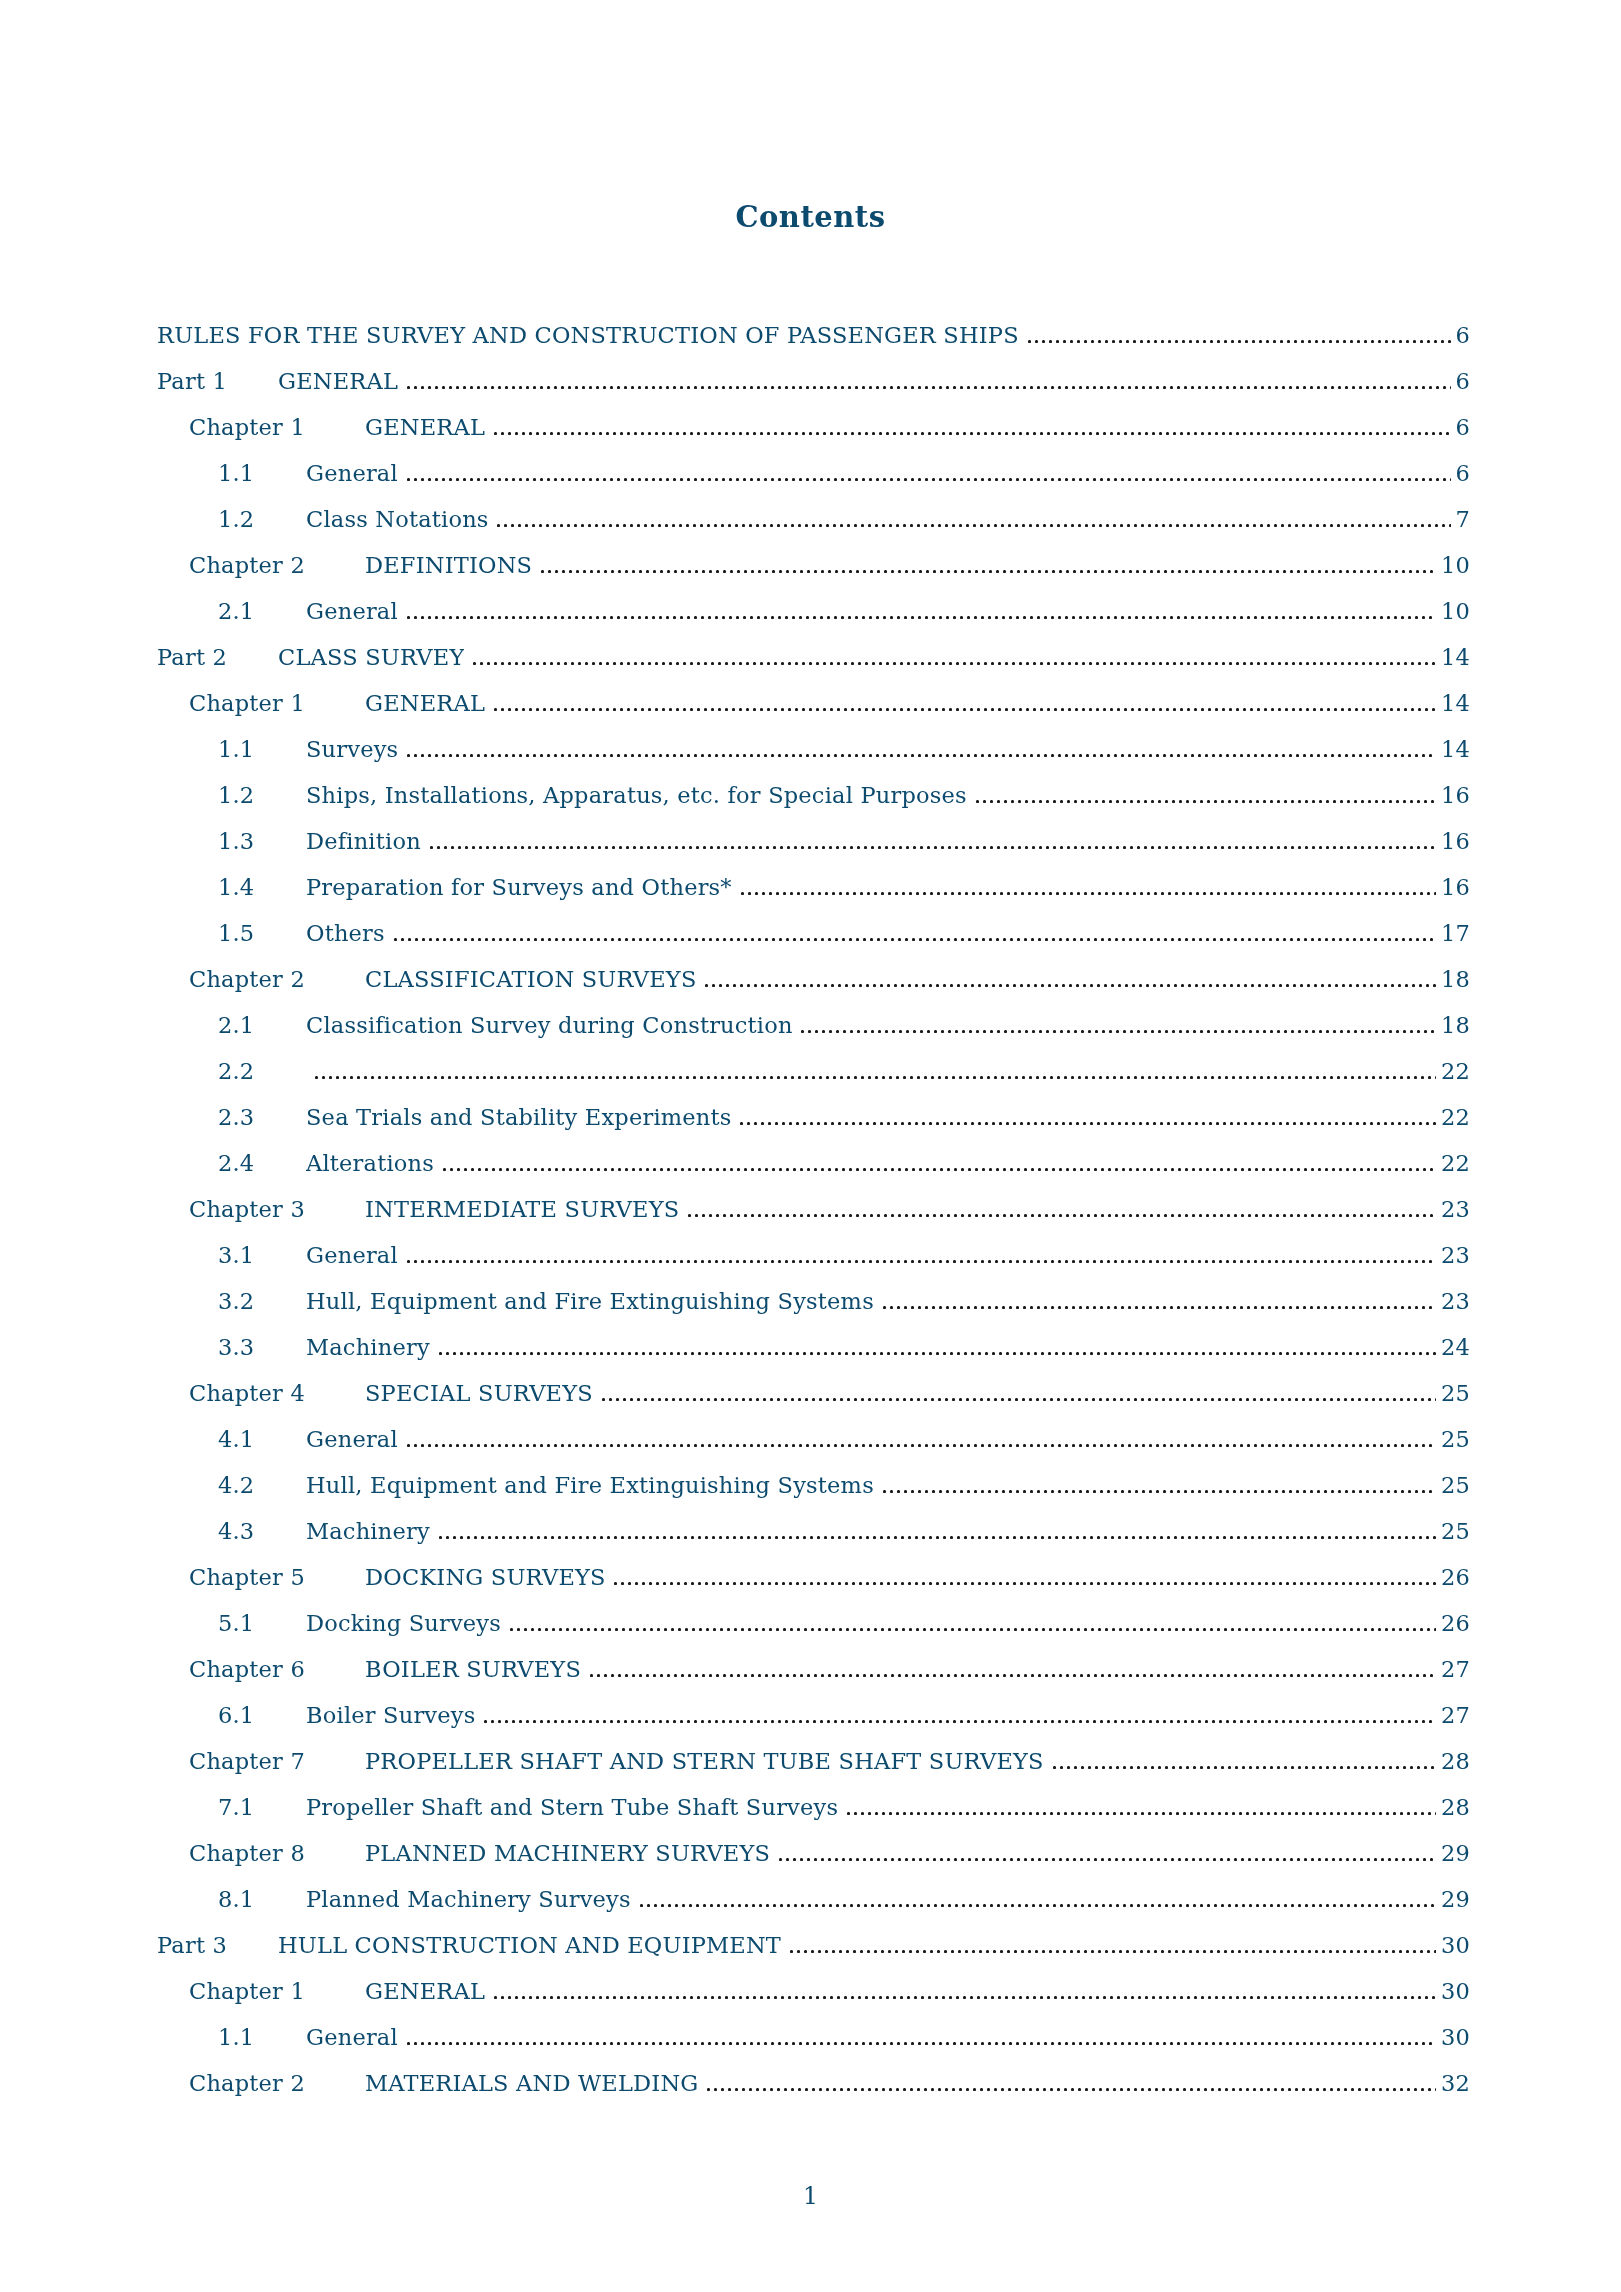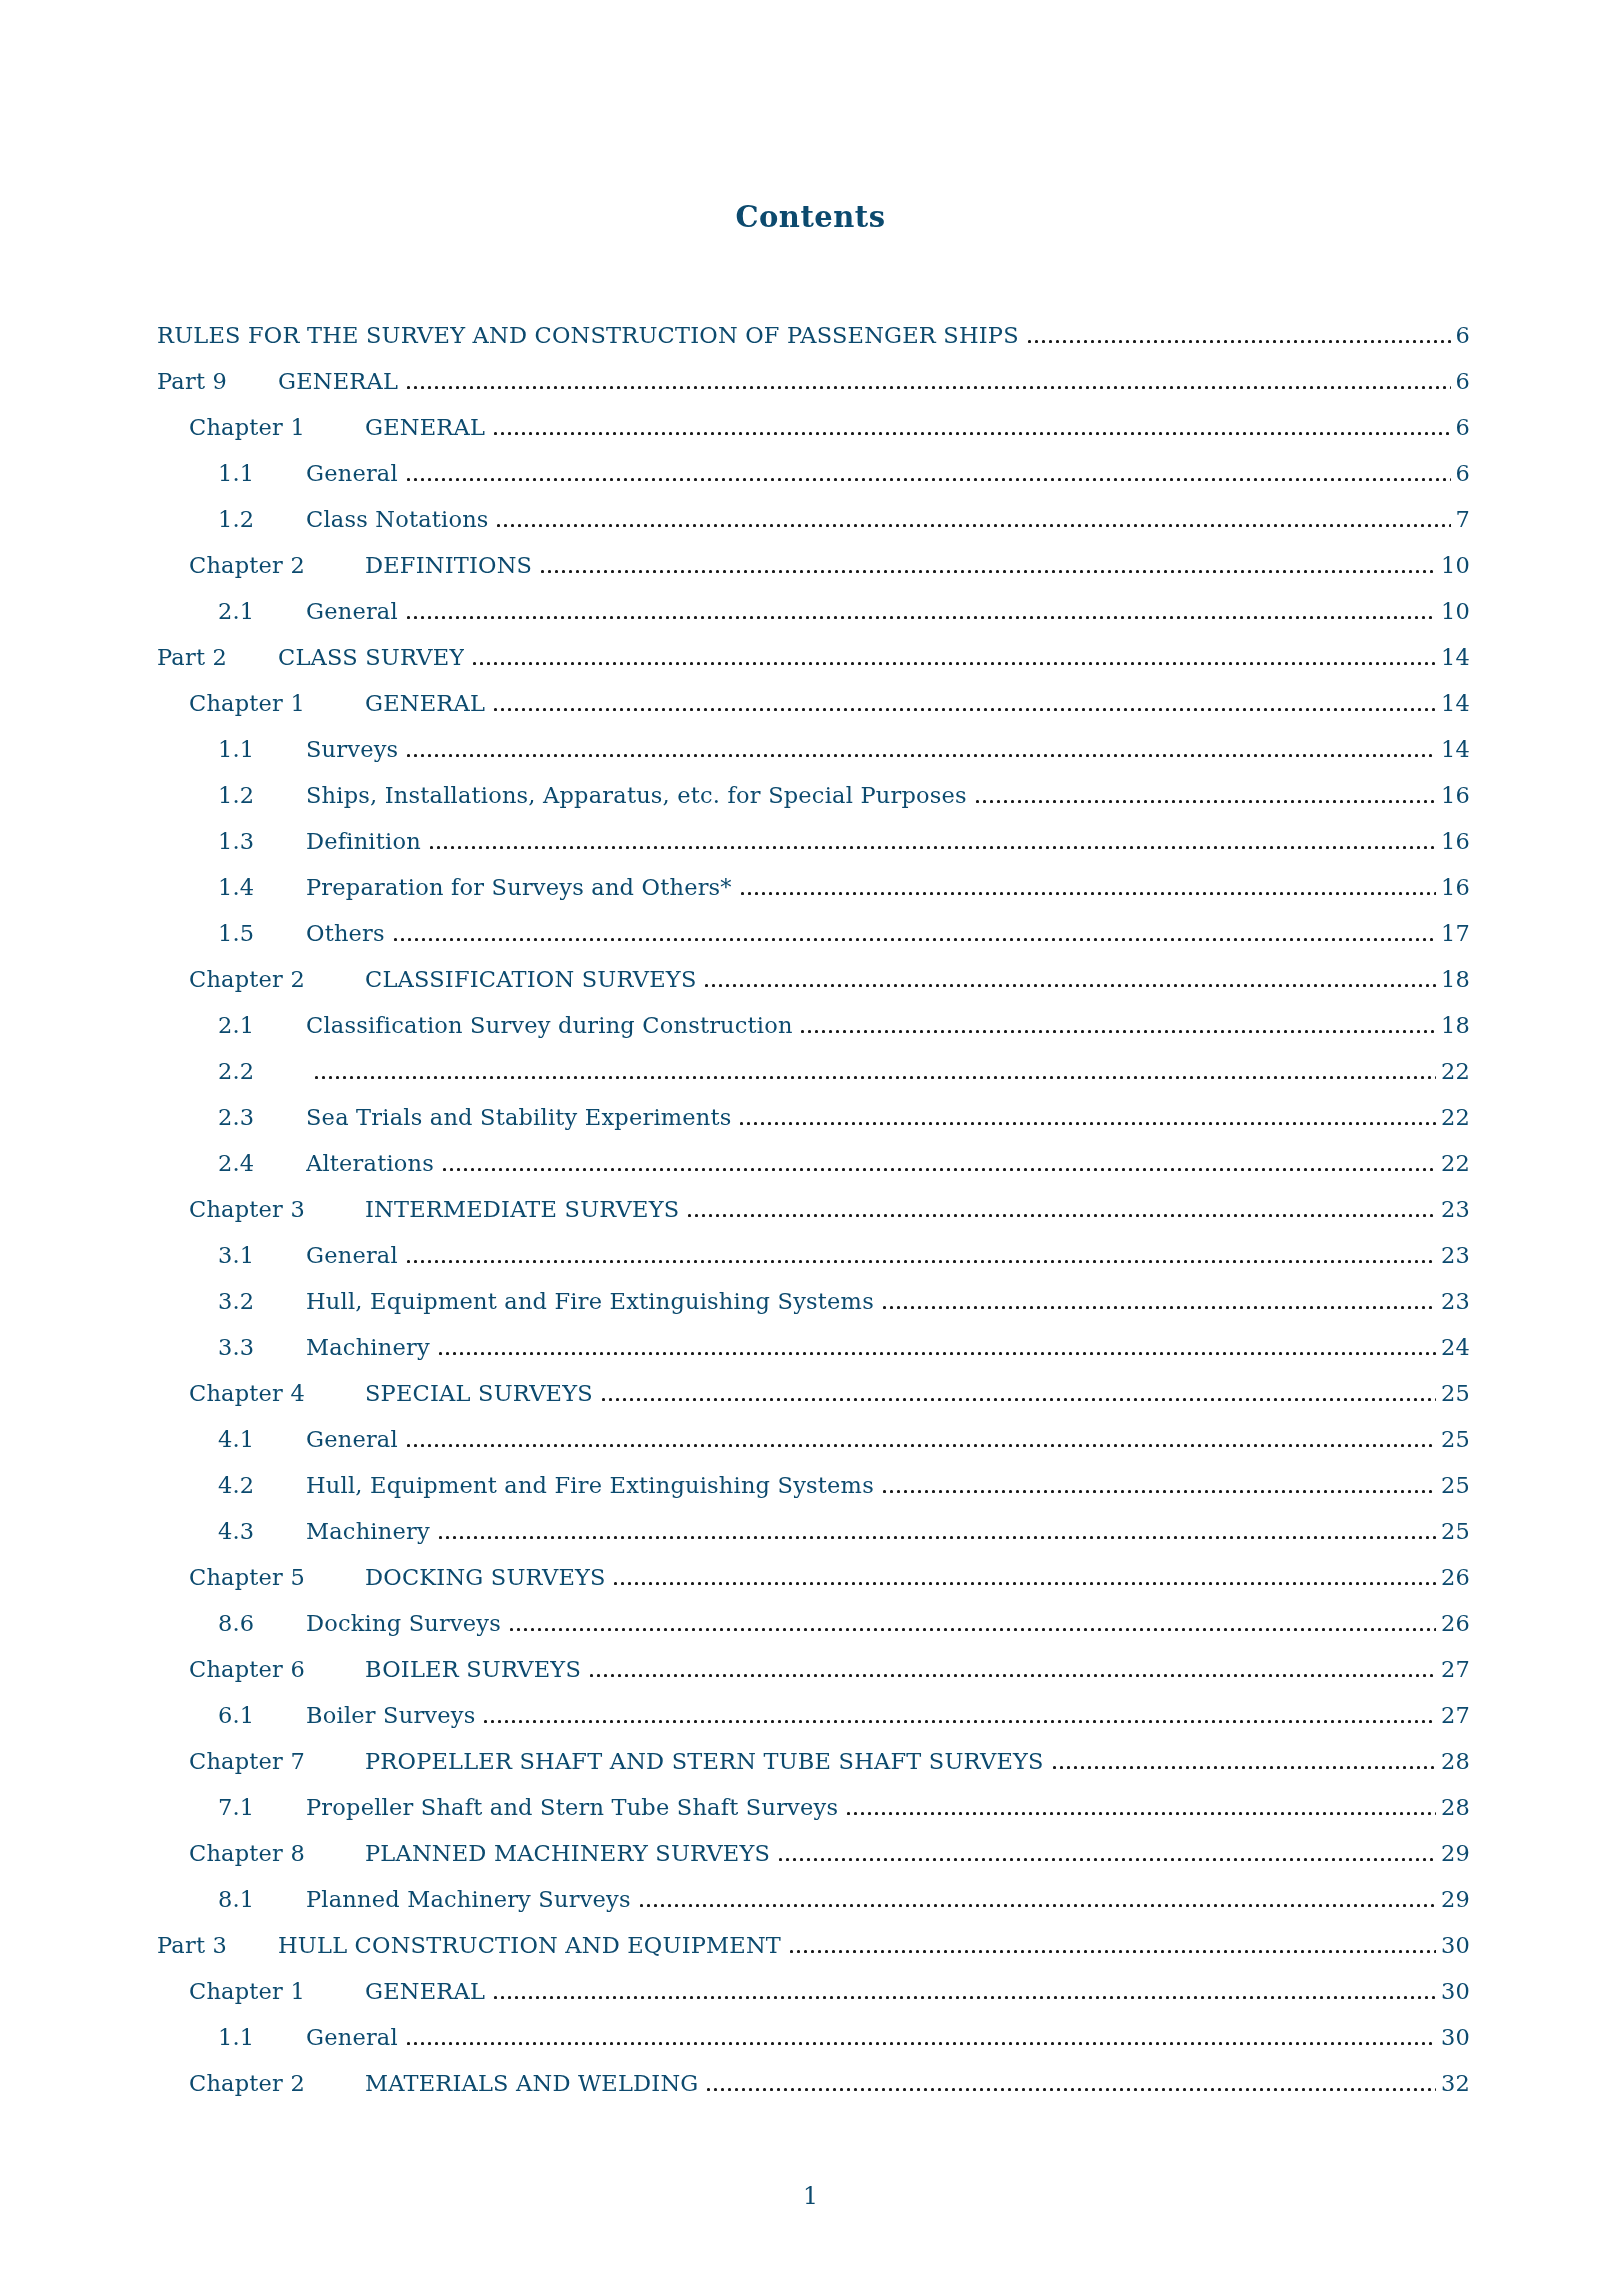--- a/index.html
+++ b/index.html
@@ -79,21 +79,21 @@
   <h1 class="doc-title">Contents</h1>
 
   <div class="toc-list">
       <div class="toc-row lvl0 no-label">
     <span class="toc-label"></span>
     <span class="toc-title">RULES FOR THE SURVEY AND CONSTRUCTION OF PASSENGER SHIPS</span>
     <span class="toc-leader"></span>
     <span class="toc-page">6</span>
   </div>
       <div class="toc-row lvl0">
-    <span class="toc-label">Part 9</span>
+    <span class="toc-label">Part 1</span>
     <span class="toc-title">GENERAL</span>
     <span class="toc-leader"></span>
     <span class="toc-page">6</span>
   </div>
       <div class="toc-row lvl1">
     <span class="toc-label">Chapter 1</span>
     <span class="toc-title">GENERAL</span>
     <span class="toc-leader"></span>
     <span class="toc-page">6</span>
   </div>
@@ -240,21 +240,21 @@
     <span class="toc-leader"></span>
     <span class="toc-page">25</span>
   </div>
       <div class="toc-row lvl1">
     <span class="toc-label">Chapter 5</span>
     <span class="toc-title">DOCKING SURVEYS</span>
     <span class="toc-leader"></span>
     <span class="toc-page">26</span>
   </div>
       <div class="toc-row lvl2">
-    <span class="toc-label">8.6</span>
+    <span class="toc-label">5.1</span>
     <span class="toc-title">Docking Surveys</span>
     <span class="toc-leader"></span>
     <span class="toc-page">26</span>
   </div>
       <div class="toc-row lvl1">
     <span class="toc-label">Chapter 6</span>
     <span class="toc-title">BOILER SURVEYS</span>
     <span class="toc-leader"></span>
     <span class="toc-page">27</span>
   </div>

